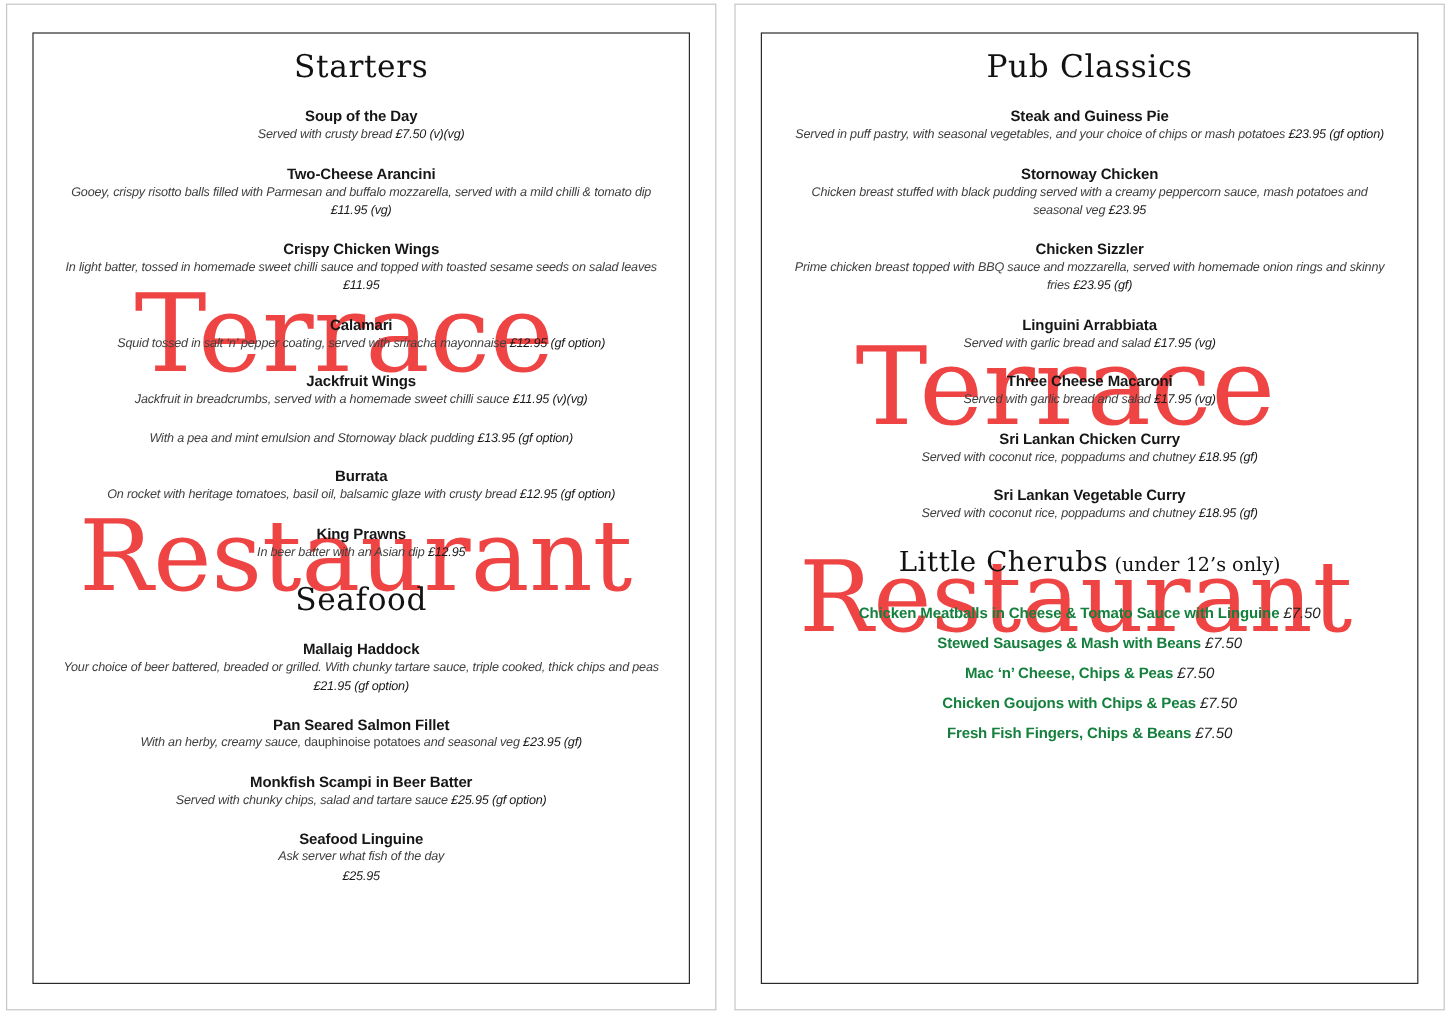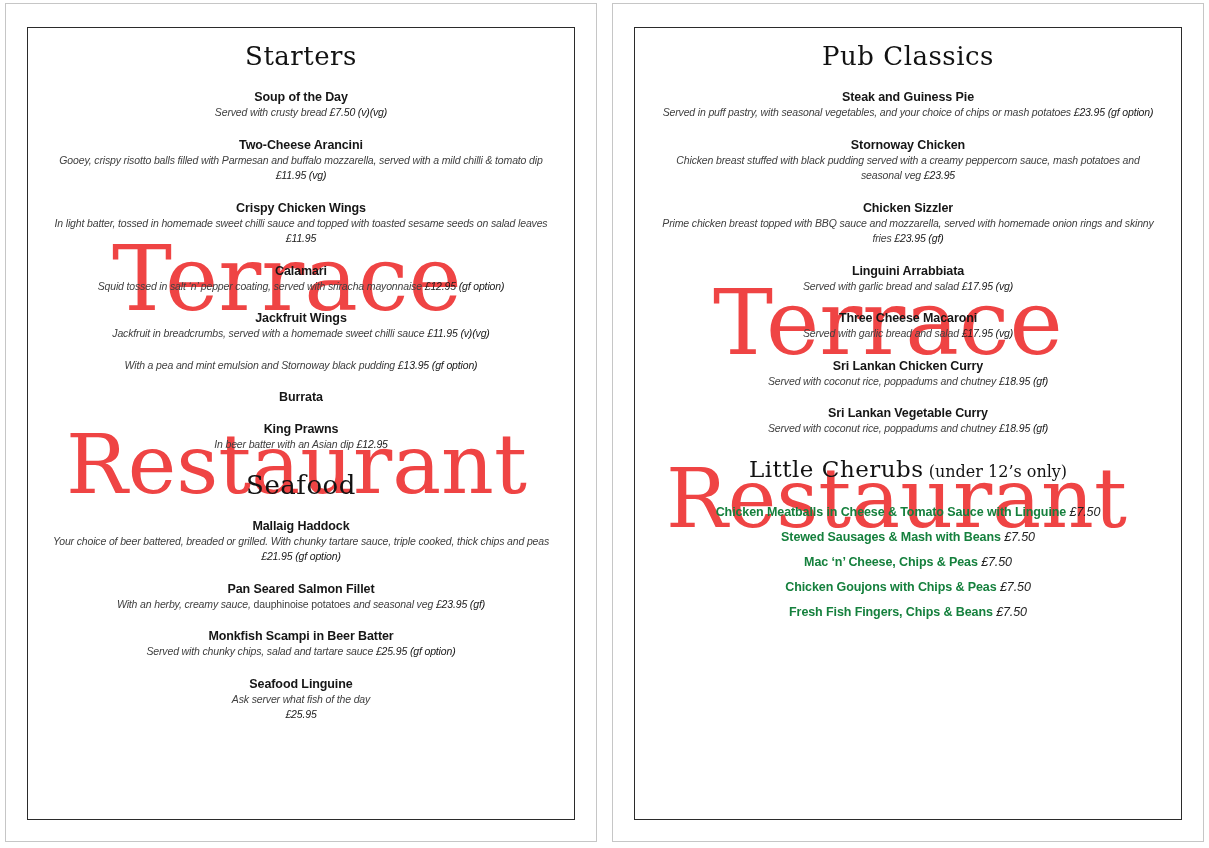--- a/index.html
+++ b/index.html
@@ -133,20 +133,21 @@
             </div>
             <div class="menu-item">
               <div class="item-name">Jackfruit Wings</div>
               <div class="item-line"><span class="seg-i">Jackfruit in breadcrumbs, served with a homemade sweet chilli sauce </span><span class="seg-bi">£11.95 (v)(vg)</span></div>
             </div>
             <div class="menu-item">
               <div class="item-line"><span class="seg-i">With a pea and mint emulsion and Stornoway black pudding </span><span class="seg-bi">£13.95 (gf option)</span></div>
             </div>
             <div class="menu-item">
               <div class="item-name">Burrata</div>
+              <div class="item-line"><span class="seg-i">On rocket with heritage tomatoes, basil oil, balsamic glaze with crusty bread </span><span class="seg-bi">£12.95 (gf option)</span></div>
             </div>
             <div class="menu-item">
               <div class="item-name">King Prawns</div>
               <div class="item-line"><span class="seg-i">In beer batter with an Asian dip </span><span class="seg-bi">£12.95</span></div>
             </div>
           </div>
           <div class="menu-section">
             <div class="section-title">Seafood</div>
             <div class="menu-item">
               <div class="item-name">Mallaig Haddock</div>

